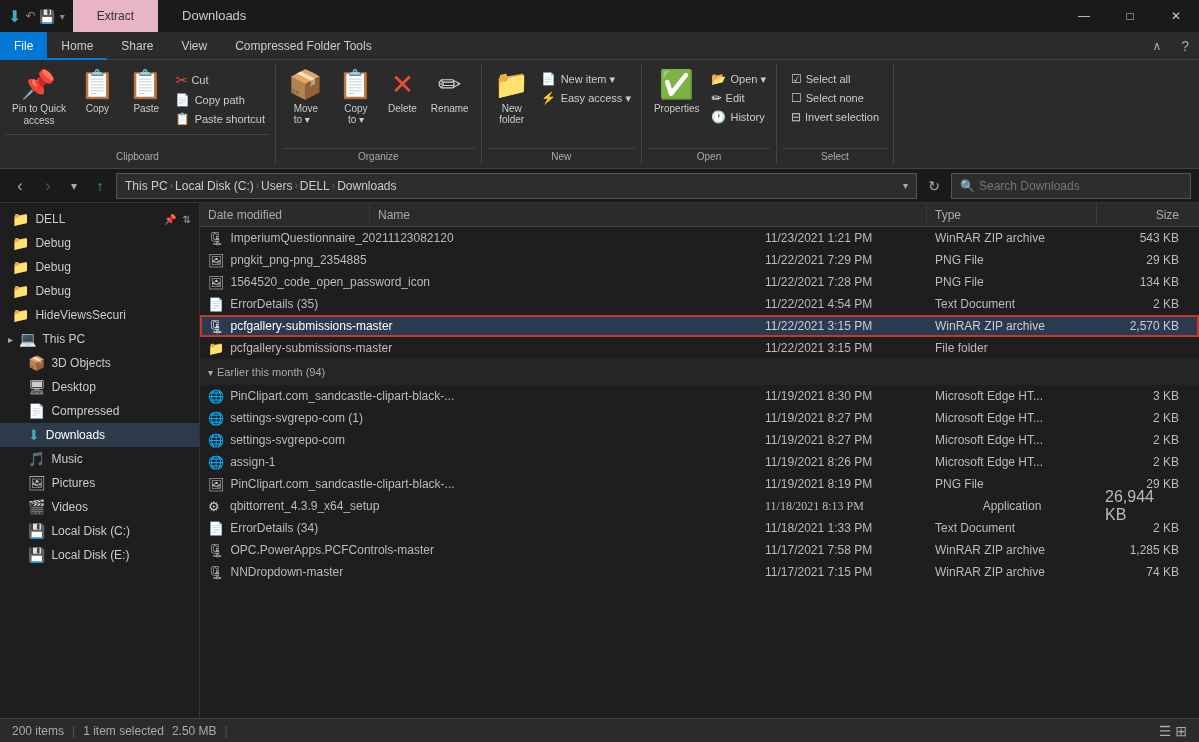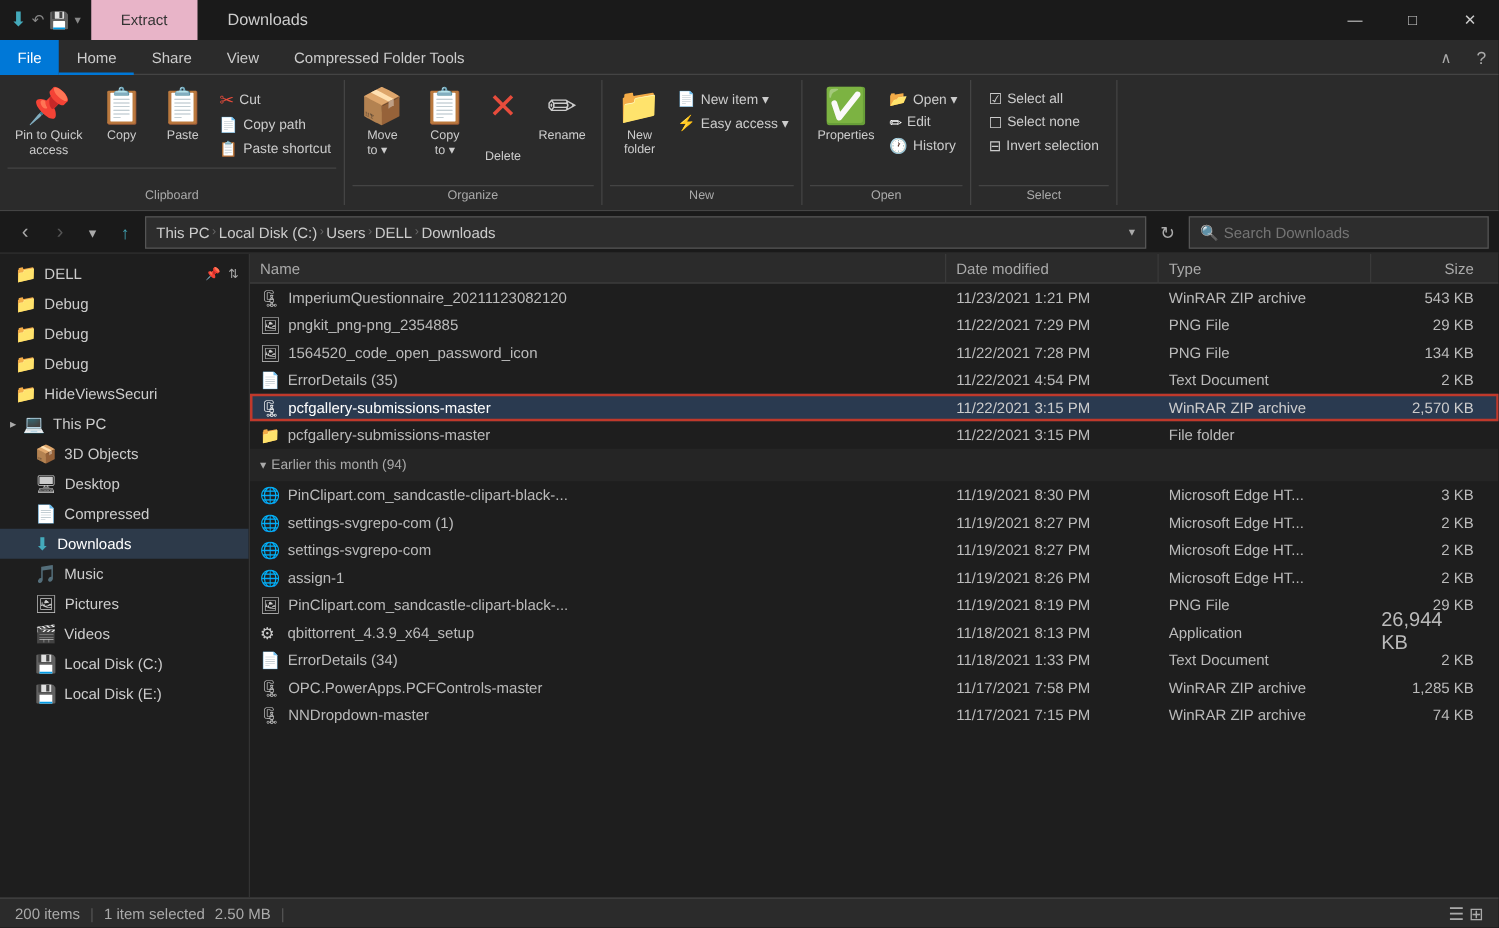--- a/index.html
+++ b/index.html
@@ -82,21 +82,21 @@
       <div style="display:flex; flex-direction:column; align-items:center; padding:2px 6px; cursor:pointer; min-width:48px;">
         <div style="font-size:28px;">📦</div>
         <div style="font-size:10px; color:#ccc; text-align:left; margin-top:2px;">Move<br>to ▾</div>
       </div>
       <div style="display:flex; flex-direction:column; align-items:center; padding:2px 6px; cursor:pointer; min-width:48px;">
         <div style="font-size:28px;">📋</div>
         <div style="font-size:10px; color:#ccc; text-align:center; margin-top:2px;">Copy<br>to ▾</div>
       </div>
       <div style="display:flex; flex-direction:column; align-items:center; padding:2px 6px; cursor:pointer; min-width:40px;">
         <div style="font-size:28px; color:#e74c3c;">✕</div>
-        <div style="font-size:10px; color:#ccc; text-align:left; margin-top:19px;">Delete</div>
+        <div style="font-size:10px; color:#ccc; text-align:left; margin-top:2px;">Delete</div>
       </div>
       <div style="display:flex; flex-direction:column; align-items:center; padding:2px 6px; cursor:pointer; min-width:46px;">
         <div style="font-size:28px; color:#ccc;">✏</div>
         <div style="font-size:10px; color:#ccc; text-align:center; margin-top:2px;">Rename</div>
       </div>
     </div>
     <div style="font-size:10px; color:#aaa; text-align:center; border-top:1px solid #444; padding-top:2px; margin-top:2px;">Organize</div>
   </div>
 
   <div style="display:flex; flex-direction:column; border-right:1px solid #444; padding:2px 6px;">
@@ -257,22 +257,22 @@
     </div>
     <div style="display:flex; align-items:center; padding:3px 8px 3px 28px; cursor:pointer; gap:6px; font-size:12px; color:#ccc; height:24px;">
       <span style="font-size:14px;">💾</span>
       <span>Local Disk (E:)</span>
     </div>
   </div>
 
   <div style="flex:1; display:flex; flex-direction:column; overflow:hidden;">
 
     <div style="display:flex; align-items:center; background:#2b2b2b; height:24px; min-height:24px; border-bottom:1px solid #444; font-size:12px; color:#aaa;">
+      <div style="width:170px; padding:0 8px; cursor:pointer; height:24px; line-height:24px; border-right:1px solid #3a3a3a;">Date modified</div>
       <div style="flex:1; padding:0 8px; cursor:pointer; height:24px; line-height:24px; border-right:1px solid #3a3a3a;">Name</div>
-      <div style="width:170px; padding:0 8px; cursor:pointer; height:24px; line-height:24px; border-right:1px solid #3a3a3a;">Date modified</div>
       <div style="width:170px; padding:0 8px; cursor:pointer; height:24px; line-height:24px; border-right:1px solid #3a3a3a;">Type</div>
       <div style="width:90px; padding:0 8px; cursor:pointer; height:24px; line-height:24px; text-align:right;">Size</div>
       <div style="width:12px;"></div>
     </div>
 
     <div style="flex:1; overflow-y:auto; overflow-x:hidden; background:#1e1e1e;">
       <div style="display:flex; flex-direction:column;">
 
         <div style="display:flex; align-items:center; height:22px; cursor:pointer; font-size:12px; color:#ccc;">
           <div style="flex:1; padding:0 8px; display:flex; align-items:center; gap:6px; overflow:hidden; white-space:nowrap;">
@@ -398,22 +398,22 @@
           <div style="width:170px; padding:0 8px; color:#bbb; white-space:nowrap; overflow:hidden; text-overflow:ellipsis; font-size:12px;">PNG File</div>
           <div style="width:90px; padding:0 8px; color:#bbb; text-align:right; font-size:12px;">29 KB</div>
           <div style="width:12px;"></div>
         </div>
 
         <div style="display:flex; align-items:center; height:22px; cursor:pointer; font-size:12px; color:#ccc;">
           <div style="flex:1; padding:0 8px; display:flex; align-items:center; gap:6px; overflow:hidden; white-space:nowrap;">
             <span style="font-size:13px; min-width:16px;">⚙</span>
             <span style="overflow:hidden; text-overflow:ellipsis; white-space:nowrap; color:#bbb;">qbittorrent_4.3.9_x64_setup</span>
           </div>
-          <div style="width:170px; padding:0 8px; color:#bbb; white-space:nowrap; font-size:12px;">11/18/2021 8:13 PM</div>
-          <div style="width:170px; padding:0 8px; color:#bbb; white-space:nowrap; overflow:hidden; text-overflow:ellipsis; font-size:12px;">Application</div>
+          <div style="width:170px; padding:0 8px; color:#bbb; white-space:nowrap; font-size:12px;font-family:Liberation Serif, serif;">11/18/2021 8:13 PM</div>
+          <div style="width:170px; padding:0 8px; color:#bbb; white-space:nowrap; overflow:hidden; text-overflow:ellipsis; font-size:12px;text-align:center;">Application</div>
           <div style="width:90px; padding:0 8px; color:#bbb; text-align:left; font-size:16px;">26,944 KB</div>
           <div style="width:12px;"></div>
         </div>
 
         <div style="display:flex; align-items:center; height:22px; cursor:pointer; font-size:12px; color:#ccc;">
           <div style="flex:1; padding:0 8px; display:flex; align-items:center; gap:6px; overflow:hidden; white-space:nowrap;">
             <span style="font-size:13px; min-width:16px;">📄</span>
             <span style="overflow:hidden; text-overflow:ellipsis; white-space:nowrap; color:#bbb;">ErrorDetails (34)</span>
           </div>
           <div style="width:170px; padding:0 8px; color:#bbb; white-space:nowrap; font-size:12px;">11/18/2021 1:33 PM</div>

